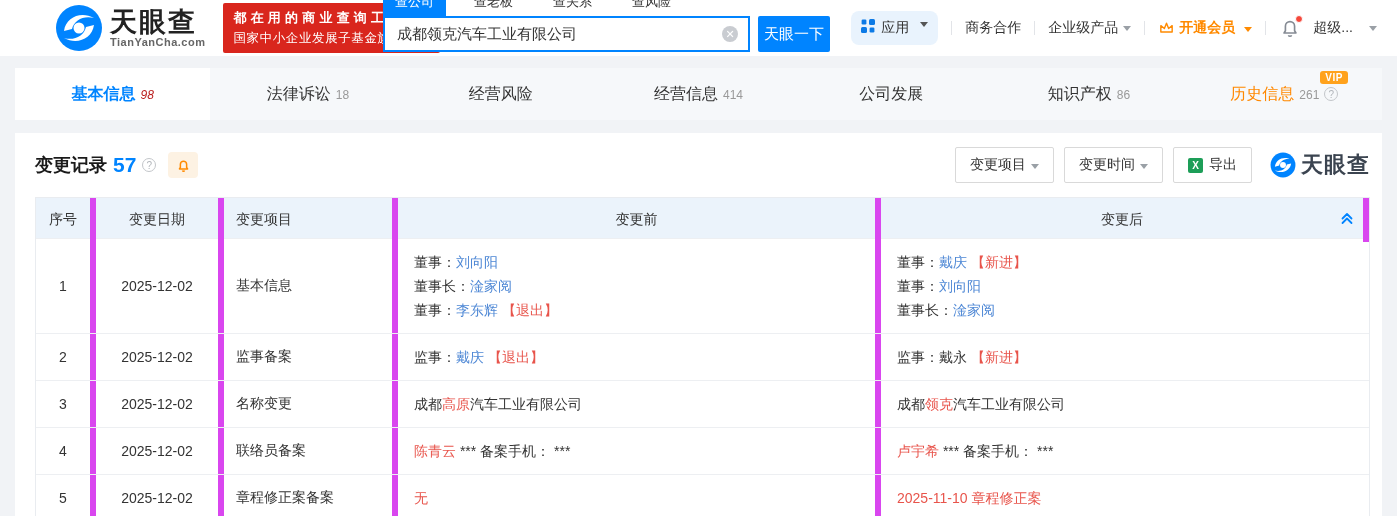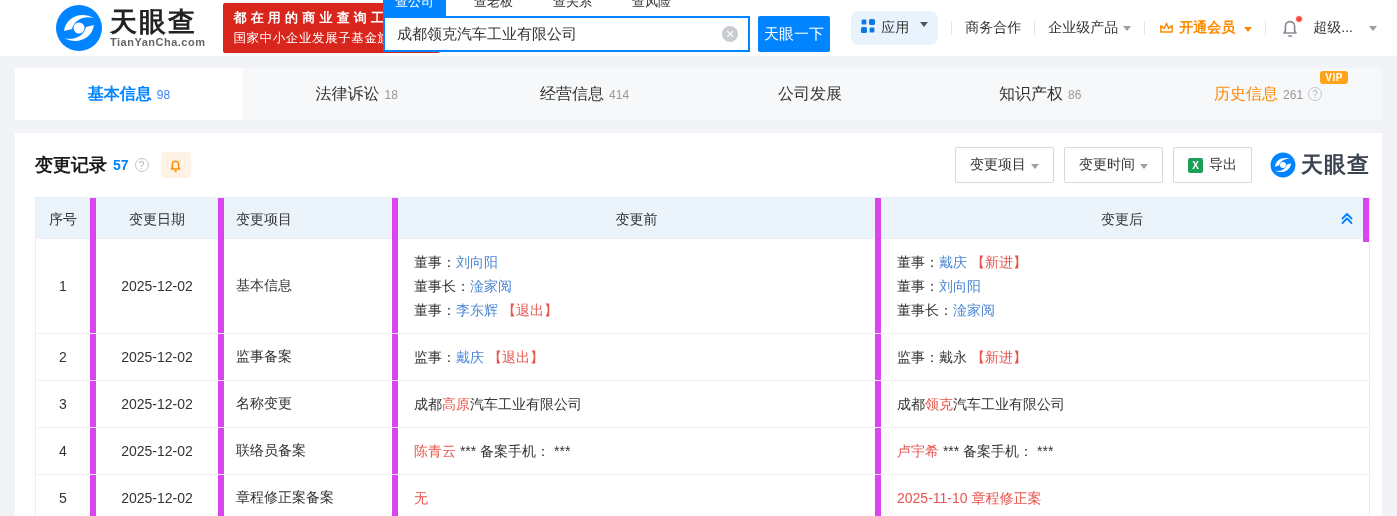--- a/index.html
+++ b/index.html
@@ -40,30 +40,30 @@
   .vip-link { display:flex; align-items:center; gap:4px; color:#ff8a00; font-weight:bold; cursor:pointer; white-space:nowrap; }
   .bell-wrap { position:relative; cursor:pointer; display:flex; }
   .bell-dot { position:absolute; top:-2px; right:-2px; width:8px; height:8px; background:#f5483b; border-radius:50%; border:1px solid #fff; }
 
   
   .tabbar { margin:12px 15px 0; height:52px; background:#f6f8fa; display:flex; }
   .tab { flex:1; display:flex; align-items:center; justify-content:center; gap:5px; font-size:16px; cursor:pointer; position:relative; }
   .tab .count { font-size:12px; color:#999; margin-top:2px; }
   .tab.active { background:#fff; }
   .tab.active .label { color:#0084ff; font-weight:bold; }
-  .tab.active .count { color:#3b82f6; }
+  .tab.active .count { color:#b91c1c;font-style:italic; }
   .tab.vip-tab .label { color:#ff8800; }
   .vip-badge { position:absolute; top:3px; right:34px; background:#ffa21c; color:#fff; font-size:10px; font-weight:bold; padding:1px 5px; border-radius:3px; letter-spacing:.5px; }
   .help-ic { width:14px; height:14px; border:1px solid #c3c6ca; border-radius:50%; color:#b2b6bb; font-size:10px; line-height:13px; text-align:center; display:inline-block; }
 
   
   .card { margin:13px 15px 0; background:#fff; height:400px; }
   .section-head { height:64px; display:flex; align-items:center; padding:0 12px 0 20px; }
   .sec-title { font-size:18px; font-weight:bold; color:#1a1a1a; }
-  .sec-count { font-size:14px; font-weight:bold; color:#0084ff; margin:0 6px; }
+  .sec-count { font-size:21px; font-weight:bold; color:#0084ff; margin:0 6px; }
   .bell-chip { width:30px; height:26px; background:#fdf2e3; border-radius:4px; display:flex; align-items:center; justify-content:center; margin-left:12px; cursor:pointer; }
   .head-right { margin-left:auto; display:flex; align-items:center; gap:10px; }
   .hbtn { display:flex; align-items:center; background:#fff; border:1px solid #d9d9d9; border-radius:2px; padding:8px 14px; font-size:14px; color:#333; cursor:pointer; font-family:inherit; }
   .excel-ic { width:15px; height:15px; background:#1d9e58; border-radius:2px; color:#fff; font-size:10px; font-weight:bold; line-height:15px; text-align:center; margin-right:6px; }
   .watermark { display:flex; align-items:center; gap:5px; margin-left:8px; }
   .watermark .logo-mark { width:26px; height:26px; }
   .wm-text { font-size:22px; font-weight:bold; color:#3b4450; letter-spacing:1px; }
 
   
   .table { margin:0 12px 0 20px; border:1px solid #e9ecf0; }
@@ -158,20 +158,24 @@
 </div>
 
 <div class="tabbar">
   <div class="tab active">
     <span class="label">基本信息</span>
       <span class="count">98</span>
   </div>
   <div class="tab">
     <span class="label">法律诉讼</span>
       <span class="count">18</span>
+  </div>
+  <div class="tab">
+    <span class="label">经营风险</span>
+      <span class="count"></span>
   </div>
   <div class="tab">
     <span class="label">经营信息</span>
       <span class="count">414</span>
   </div>
   <div class="tab">
     <span class="label">公司发展</span>
       <span class="count"></span>
   </div>
   <div class="tab">

